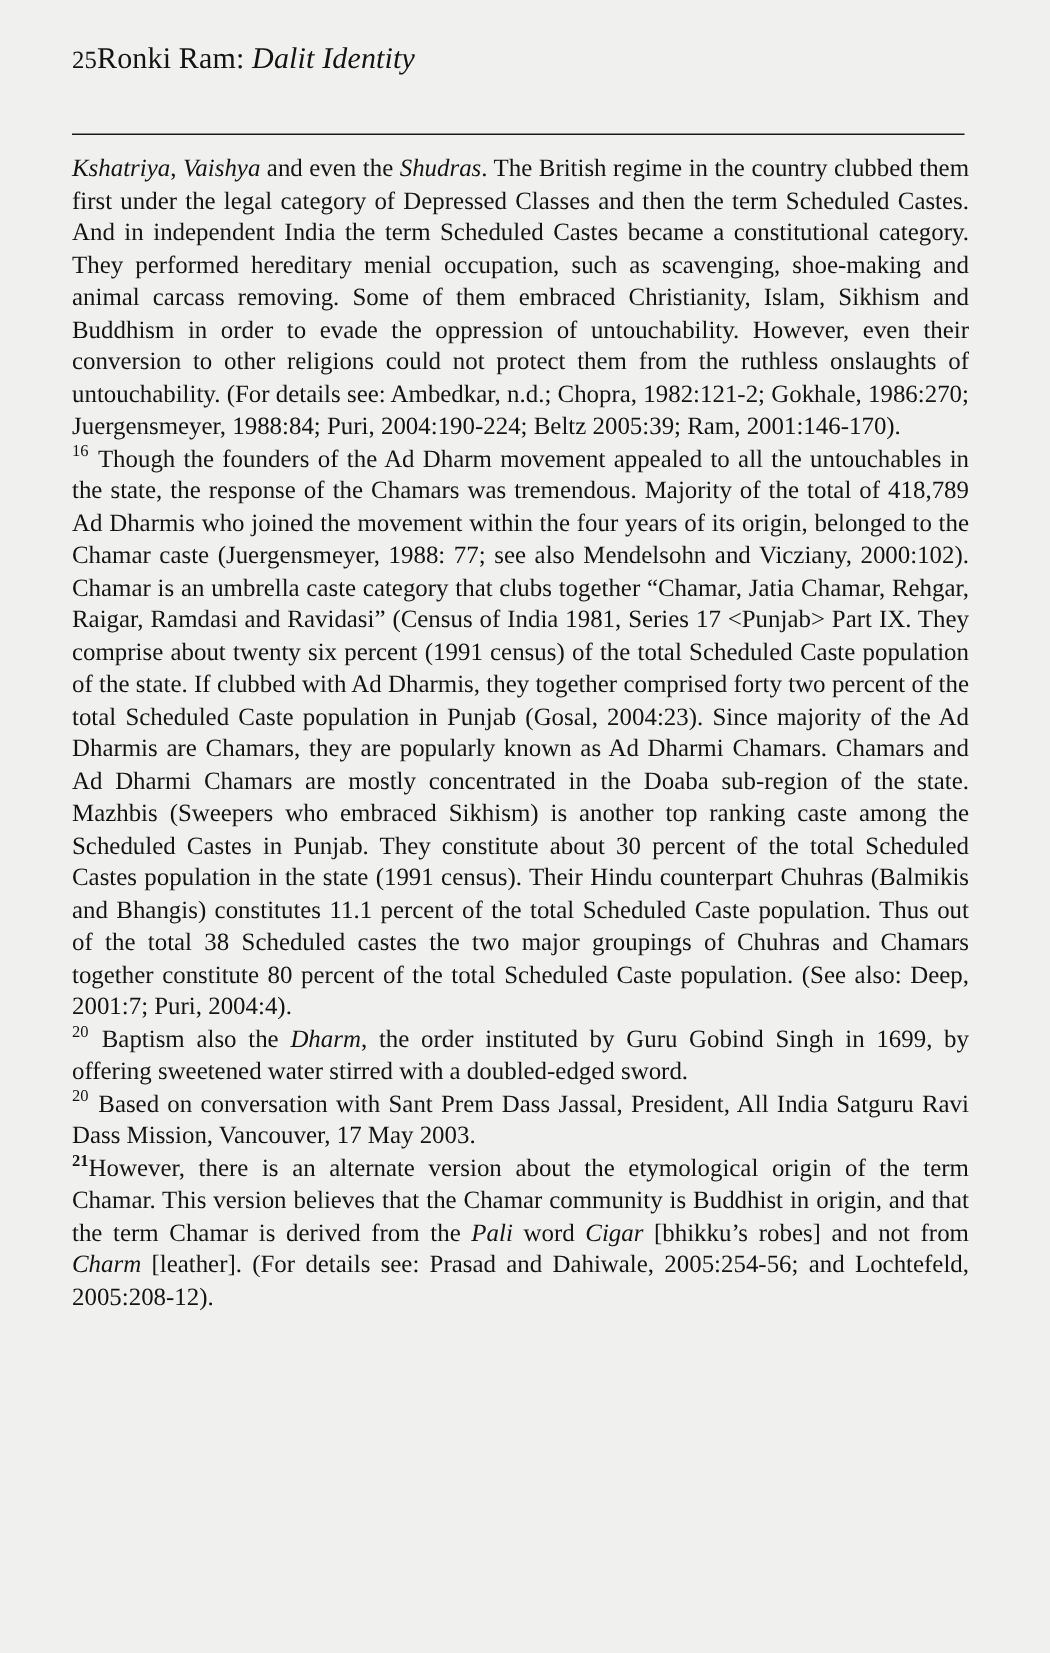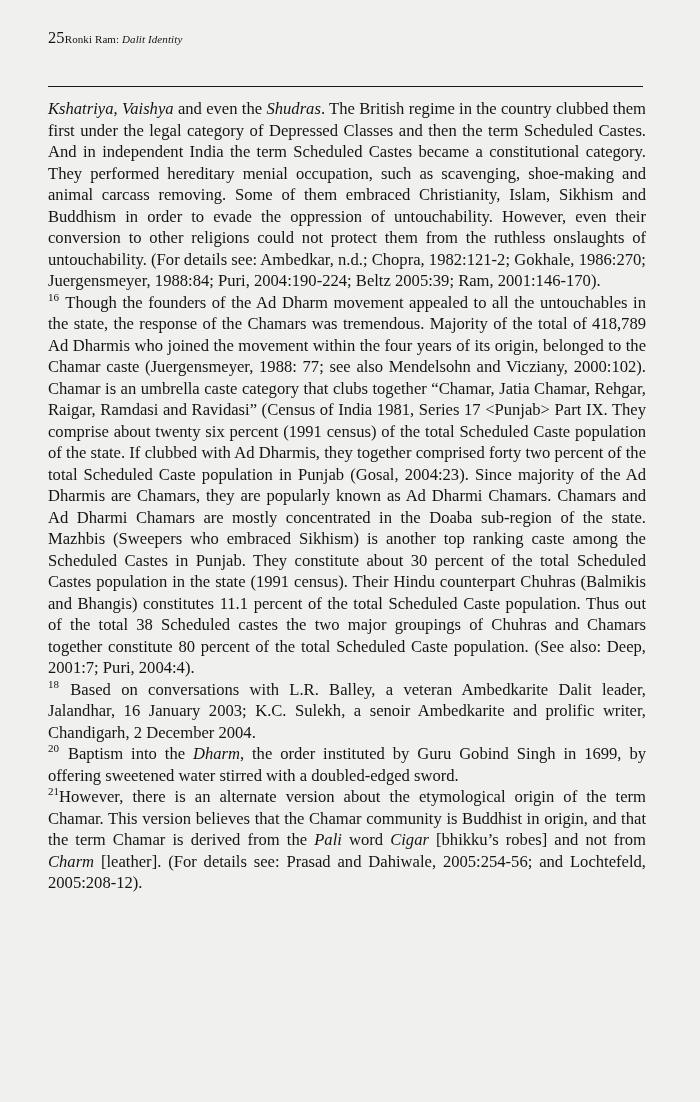--- a/index.html
+++ b/index.html
@@ -24,21 +24,21 @@
   }
   .running-head {
     display: flex;
     align-items: baseline;
     font-size: 16.5px;
     letter-spacing: 0.1px;
     margin: 0 0 0 0;
     padding-right: 14px;
   }
   .folio { font-size: 16.5px; }
-  .head-right { font-size: 11px; white-space: nowrap; }
+  .head-right { font-size: 20px; white-space: nowrap; }
   .head-right .ital { font-style: italic; }
 
   .rule {
     margin-top: 38px;
     margin-right: 12px;
     border: 0;
     border-top: 1.6px solid #1a1a1a;
     height: 0;
   }
 
@@ -56,21 +56,21 @@
     hyphens: none;
   }
   p.para .ital { font-style: italic; }
 
   sup.fn {
     font-size: 11px;
     vertical-align: super;
     line-height: 0;
     padding-right: 1px;
   }
-  sup.fn.tight { padding-right: 0; }
+  sup.fn.tight { padding-right: 0; font-weight: bold; }
 
   
   p.para { text-align-last: left; }
 </style>
 </head>
 <body style="background: rgb(240, 240, 238); color: rgb(20, 20, 20);">
 
 <div class="page">
 
   <div class="running-head">
@@ -80,21 +80,21 @@
 
   <hr class="rule">
 
   <div class="body">
 
     <p class="para"><span class="ital">Kshatriya</span><span>, </span><span class="ital">Vaishya</span><span> and even the </span><span class="ital">Shudras</span><span>. The British regime in the country clubbed them first under the legal category of Depressed Classes and then the term Scheduled Castes. And in independent India the term Scheduled Castes became a constitutional category. They performed hereditary menial occupation, such as scavenging, shoe-making and animal carcass removing. Some of them embraced Christianity, Islam, Sikhism and Buddhism in order to evade the oppression of untouchability. However, even their conversion to other religions could not protect them from the ruthless onslaughts of untouchability. (For details see: Ambedkar, n.d.; Chopra, 1982:121-2; Gokhale, 1986:270; Juergensmeyer, 1988:84; Puri, 2004:190-224; Beltz 2005:39; Ram, 2001:146-170).</span></p>
 
     <p class="para"><sup class="fn">16</sup> <span>Though the founders of the Ad Dharm movement appealed to all the untouchables in the state, the response of the Chamars was tremendous. Majority of the total of 418,789 Ad Dharmis who joined the movement within the four years of its origin, belonged to the Chamar caste (Juergensmeyer, 1988: 77; see also Mendelsohn and Vicziany, 2000:102). Chamar is an umbrella caste category that clubs together “Chamar, Jatia Chamar, Rehgar, Raigar, Ramdasi and Ravidasi” (Census of India 1981, Series 17 &lt;Punjab&gt; Part IX. They comprise about twenty six percent (1991 census) of the total Scheduled Caste population of the state.  If clubbed with Ad Dharmis, they together comprised forty two percent of the total Scheduled Caste population in Punjab (Gosal, 2004:23). Since majority of the Ad Dharmis are Chamars, they are popularly known as Ad Dharmi Chamars. Chamars and Ad Dharmi Chamars are mostly concentrated in the Doaba sub-region of the state. Mazhbis (Sweepers who embraced Sikhism) is another top ranking caste among the Scheduled Castes in Punjab. They constitute about 30 percent of the total Scheduled Castes population in the state (1991 census). Their Hindu counterpart Chuhras (Balmikis and Bhangis) constitutes 11.1 percent of the total Scheduled Caste population. Thus out of the total 38 Scheduled castes the two major groupings of Chuhras and Chamars together constitute 80 percent of the total Scheduled Caste population. (See also: Deep, 2001:7; Puri, 2004:4).</span></p>
 
 
-    <p class="para"><sup class="fn">18</sup> <span>Based on conversations with L.R. Balley, a veteran Ambedkarite Dalit leader, Jalandhar, 16 January 2003; K.C. Sulekh, a senoir Ambedkarite and prolific writer, Chandigarh, 2 December 2004.</span></p>
 
-    <p class="para"><sup class="fn">20</sup> <span>Baptism into the </span><span class="ital">Dharm</span><span>, the order instituted by Guru Gobind Singh in 1699, by offering sweetened water stirred with a doubled-edged sword.</span></p>
+    <p class="para"><sup class="fn">20</sup> <span>Baptism also the </span><span class="ital">Dharm</span><span>, the order instituted by Guru Gobind Singh in 1699, by offering sweetened water stirred with a doubled-edged sword.</span></p>
 
+    <p class="para"><sup class="fn">20</sup> <span>Based on conversation with Sant Prem Dass Jassal, President, All India Satguru Ravi Dass Mission, Vancouver, 17 May 2003.</span></p>
 
     <p class="para"><sup class="fn tight">21</sup><span>However, there is an alternate version about the etymological origin of the term Chamar. This version believes that the Chamar community is Buddhist in origin, and that the term Chamar is derived from the </span><span class="ital">Pali</span><span> word </span><span class="ital">Cigar</span><span> [bhikku’s robes] and not from </span><span class="ital">Charm</span><span> [leather]. (For details see: Prasad and Dahiwale, 2005:254-56; and Lochtefeld, 2005:208-12).</span></p>
 
   </div>
 </div>
 
 </body></html>

